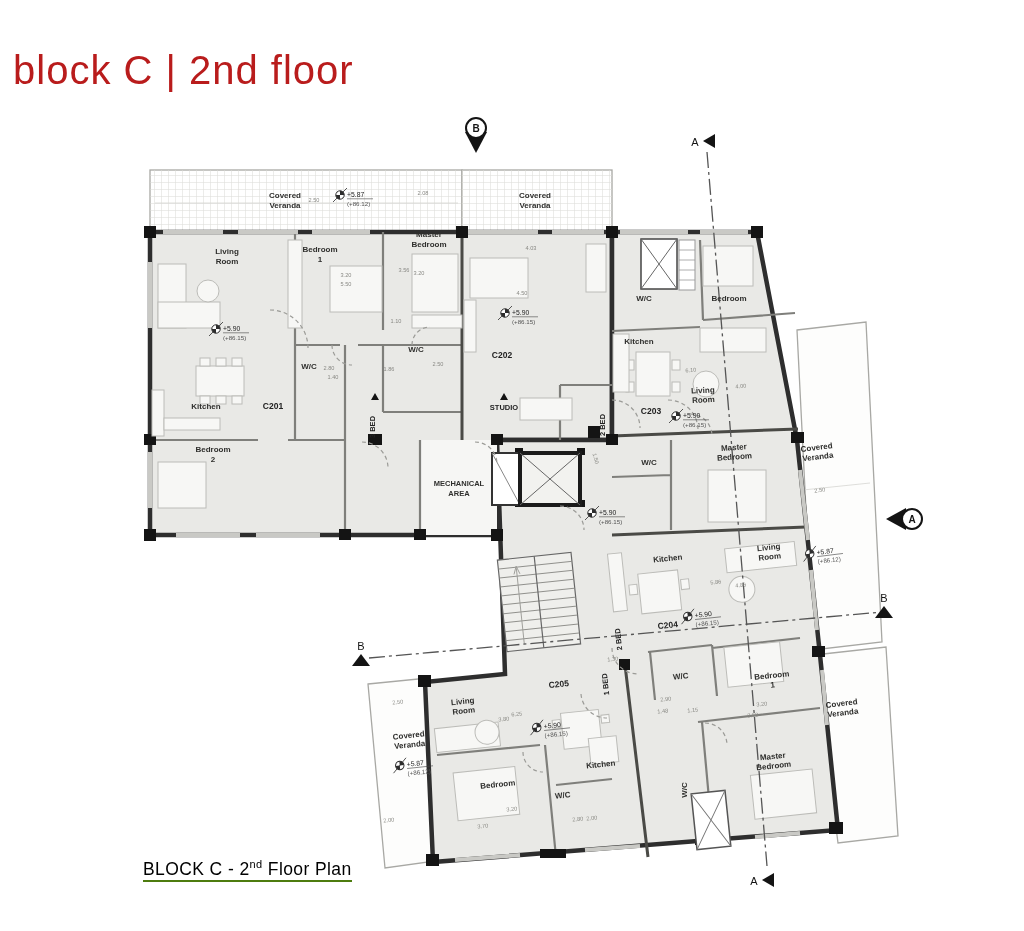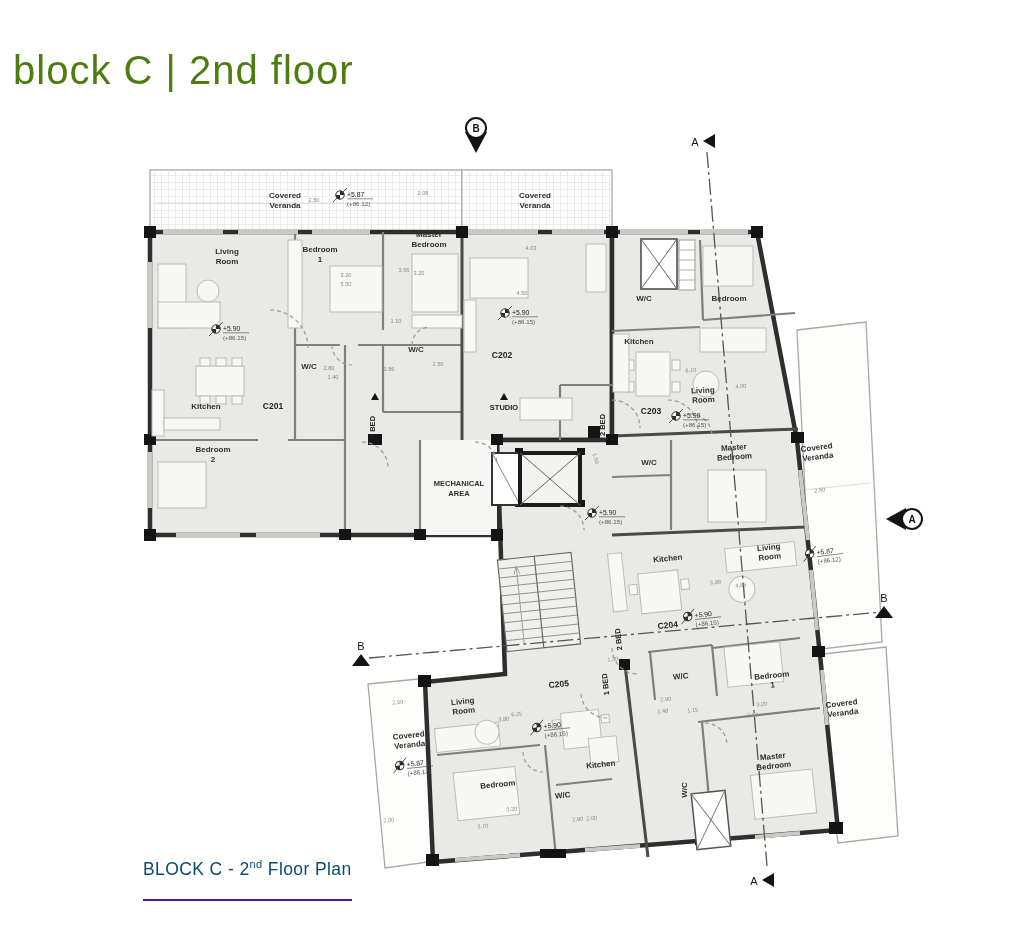--- a/index.html
+++ b/index.html
@@ -1,18 +1,18 @@
 <!DOCTYPE html>
 <html><head>
 <meta charset="utf-8">
 <style>
   html,body{margin:0;padding:0;background:#fff;}
   body{width:1024px;height:931px;position:relative;font-family:"Liberation Sans",sans-serif;overflow:hidden;}
-  #title{position:absolute;left:13px;top:48px;font-size:40px;font-weight:300;letter-spacing:1px;color:#4d7c0f;}
-  #caption{position:absolute;left:143px;top:858px;font-size:17.5px;color:#0c4a6e;border-bottom:2px solid #4c1d95;padding-bottom:19px;letter-spacing:.4px;}
+  #title{position:absolute;left:13px;top:48px;font-size:40px;font-weight:300;letter-spacing:1px;color:#b91c1c;}
+  #caption{position:absolute;left:143px;top:858px;font-size:17.5px;color:#000000;border-bottom:2px solid #4d7c0f;padding-bottom:0;letter-spacing:.4px;}
   #caption sup{font-size:11px;}
   svg{position:absolute;left:0;top:0;}
   text{font-family:"Liberation Sans",sans-serif;}
 </style>
 </head>
 <body>
 
 <div id="title">block C | 2nd floor</div>
 
 <svg id="plan-svg" width="1024" height="931" viewBox="0 0 1024 931">

